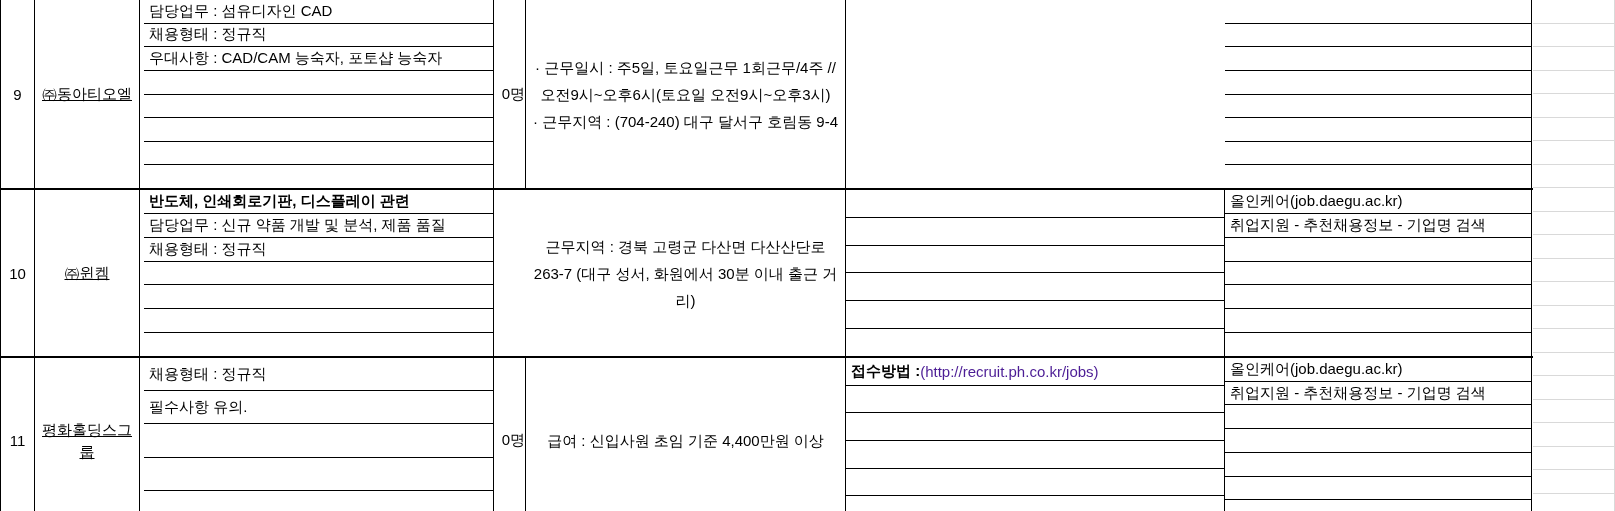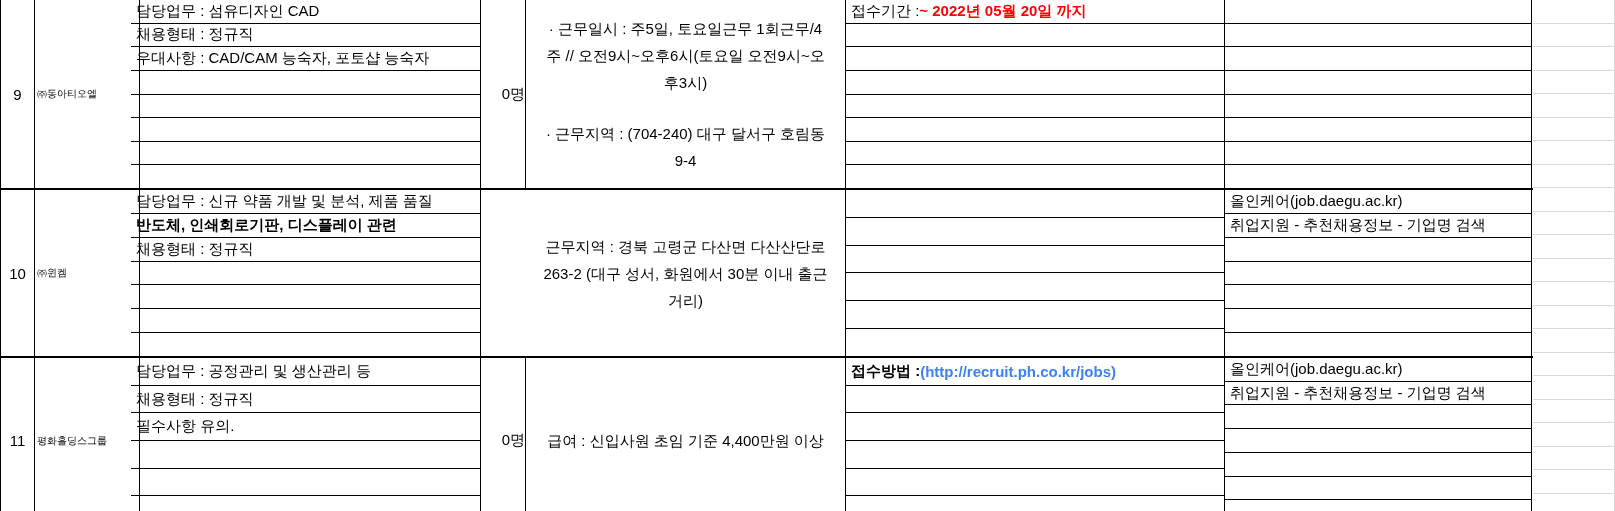--- a/index.html
+++ b/index.html
@@ -7,35 +7,35 @@
     position:relative;width:1615px;height:511px;overflow:hidden;background:#fff;
     font-family:"Liberation Sans","DejaVu Sans",sans-serif;color:#000;
   }
   *{box-sizing:border-box;}
   .block{position:absolute;left:0;width:1533px;}
   .block.b9{top:0;height:190px;border-bottom:2px solid #000;}
   .block.b10{top:190px;height:168px;border-bottom:2px solid #000;}
   .block.b11{top:358px;height:165px;}
   .col{position:absolute;top:0;bottom:0;border-right:1px solid #000;display:flex;flex-direction:column;}
   .col.num{left:0;width:35px;border-left:1px solid #000;align-items:center;justify-content:center;font-size:15px;}
-  .col.comp{left:35px;width:105px;align-items:flex-start;justify-content:center;text-align:center;
-            font-size:10px;line-height:22px;word-break:break-all;padding:0 2px;}
-  .col.det{left:131px;width:350px;}
+  .col.comp{left:35px;width:105px;align-items:center;justify-content:center;text-align:center;
+            font-size:15px;line-height:22px;word-break:break-all;padding:0 2px;text-decoration:underline;}
+  .col.det{left:144px;width:350px;}
   .col.cnt{left:490px;width:36px;align-items:flex-end;justify-content:center;font-size:15px;}
   .col.work{left:526px;width:320px;justify-content:center;text-align:center;
             font-size:15px;line-height:27px;padding:0 4px;}
   .col.app{left:846px;width:379px;}
   .col.info{left:1225px;width:307px;}
   .cell{flex:1;border-bottom:1px solid #000;display:flex;align-items:center;
         padding:0 5px;font-size:15px;overflow:hidden;white-space:nowrap;}
   .cell:last-child{border-bottom:none;}
   .b{font-weight:bold;}
   .red{color:#ff0000;font-weight:bold;}
-  .blue{color:#3b82f6;font-weight:bold;}
-  .para{margin:12px;}
+  .blue{color:#4c1d95;font-weight:normal;}
+  .para{margin:0;}
   .gutter{position:absolute;left:1533px;top:0;right:0;bottom:0;border-right:1px solid #d9d9d9;
     background:repeating-linear-gradient(to bottom,#ffffff 0px,#ffffff 22.5px,#d9d9d9 22.5px,#d9d9d9 23.5px);}
 </style>
 </head>
 <body>
 
 <div id="screen">
 
   <div class="block b9">
     <div class="col num">
@@ -54,63 +54,50 @@
       <div class="cell"></div>
       <div class="cell"></div>
     </div>
     <div class="col cnt">
       <span>0명</span>
     </div>
     <div class="col work">
       <p class="para">·  근무일시 : 주5일, 토요일근무 1회근무/4주 // 오전9시~오후6시(토요일 오전9시~오후3시)</p>
       <p class="para">·  근무지역 : (704-240) 대구 달서구 호림동 9-4</p>
     </div>
-    <div class="col app">
-      <div class="cell">
-        <span>접수기간 : </span>
-        <span class="red">~ 2022년 05월 20일 까지</span>
-      </div>
-      <div class="cell"></div>
-      <div class="cell"></div>
-      <div class="cell"></div>
-      <div class="cell"></div>
-      <div class="cell"></div>
-      <div class="cell"></div>
-      <div class="cell"></div>
-    </div>
     <div class="col info">
       <div class="cell"></div>
       <div class="cell"></div>
       <div class="cell"></div>
       <div class="cell"></div>
       <div class="cell"></div>
       <div class="cell"></div>
       <div class="cell"></div>
       <div class="cell"></div>
     </div>
   </div>
 
   <div class="block b10">
     <div class="col num">
       <span>10</span>
     </div>
     <div class="col comp">
       <span>㈜윈켐</span>
     </div>
     <div class="col det">
+      <div class="cell b">반도체, 인쇄회로기판, 디스플레이 관련</div>
       <div class="cell">담당업무 : 신규 약품 개발 및 분석, 제품 품질</div>
-      <div class="cell b">반도체, 인쇄회로기판, 디스플레이 관련</div>
       <div class="cell">채용형태 : 정규직</div>
       <div class="cell"></div>
       <div class="cell"></div>
       <div class="cell"></div>
       <div class="cell"></div>
     </div>
     <div class="col work">
-      <p class="para">근무지역 : 경북 고령군 다산면 다산산단로 263-2 (대구 성서, 화원에서 30분 이내 출근 거리)</p>
+      <p class="para">근무지역 : 경북 고령군 다산면 다산산단로 263-7 (대구 성서, 화원에서 30분 이내 출근 거리)</p>
     </div>
     <div class="col app">
       <div class="cell"></div>
       <div class="cell"></div>
       <div class="cell"></div>
       <div class="cell"></div>
       <div class="cell"></div>
       <div class="cell"></div>
     </div>
     <div class="col info">
@@ -125,21 +112,20 @@
   </div>
 
   <div class="block b11">
     <div class="col num">
       <span>11</span>
     </div>
     <div class="col comp">
       <span>평화홀딩스그룹</span>
     </div>
     <div class="col det">
-      <div class="cell">담당업무 : 공정관리 및 생산관리 등</div>
       <div class="cell">채용형태 : 정규직</div>
       <div class="cell">필수사항 유의.</div>
       <div class="cell"></div>
       <div class="cell"></div>
       <div class="cell"></div>
     </div>
     <div class="col cnt">
       <span>0명</span>
     </div>
     <div class="col work">

